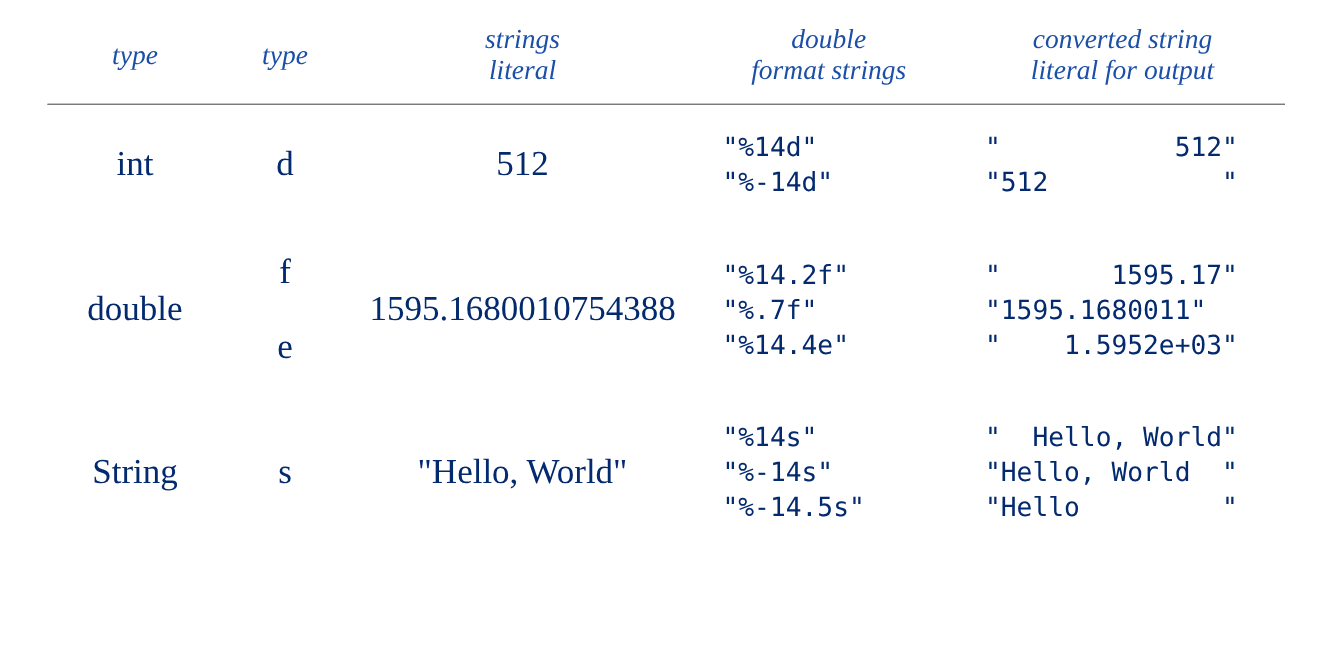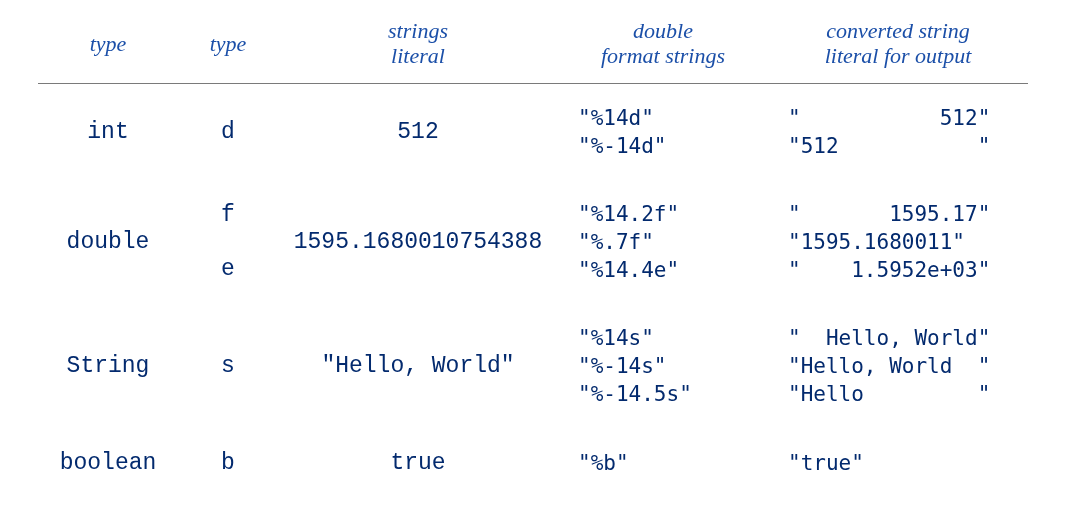--- a/index.html
+++ b/index.html
@@ -38,22 +38,22 @@
     border-bottom: 1px solid #7a7a7a;
   }
 
   tbody td {
     vertical-align: middle;
     text-align: center;
     padding: 22px 4px 22px 4px;
   }
 
   .mono {
-    font-family: Liberation Mono, monospace;
-    font-size: 23px;
+    font-family: Liberation Serif, serif;
+    font-size: 28px;
     color: #032a6e;
   }
 
   .left-mono {
     font-family: "Lucida Console", Menlo, Consolas, monospace;
     font-size: 21px;
     color: #032a6e;
     white-space: pre;
     text-align: left;
     display: inline-block;
@@ -167,35 +167,16 @@
       </td>
       <td class="output-cell">
         <div class="stack">
           <span class="left-mono">"  Hello, World"</span>
           <span class="left-mono">"Hello, World  "</span>
           <span class="left-mono">"Hello         "</span>
         </div>
       </td>
     </tr>
 
-    <tr>
-      <td><span class="mono">boolean</span></td>
-      <td>
-        <div class="stack center">
-          <span class="mono">b</span>
-        </div>
-      </td>
-      <td><span class="mono">true</span></td>
-      <td class="format-cell">
-        <div class="stack">
-          <span class="left-mono">"%b"</span>
-        </div>
-      </td>
-      <td class="output-cell">
-        <div class="stack">
-          <span class="left-mono">"true"</span>
-        </div>
-      </td>
-    </tr>
 
   </tbody>
 </table>
 </div>
 
 </body></html>

